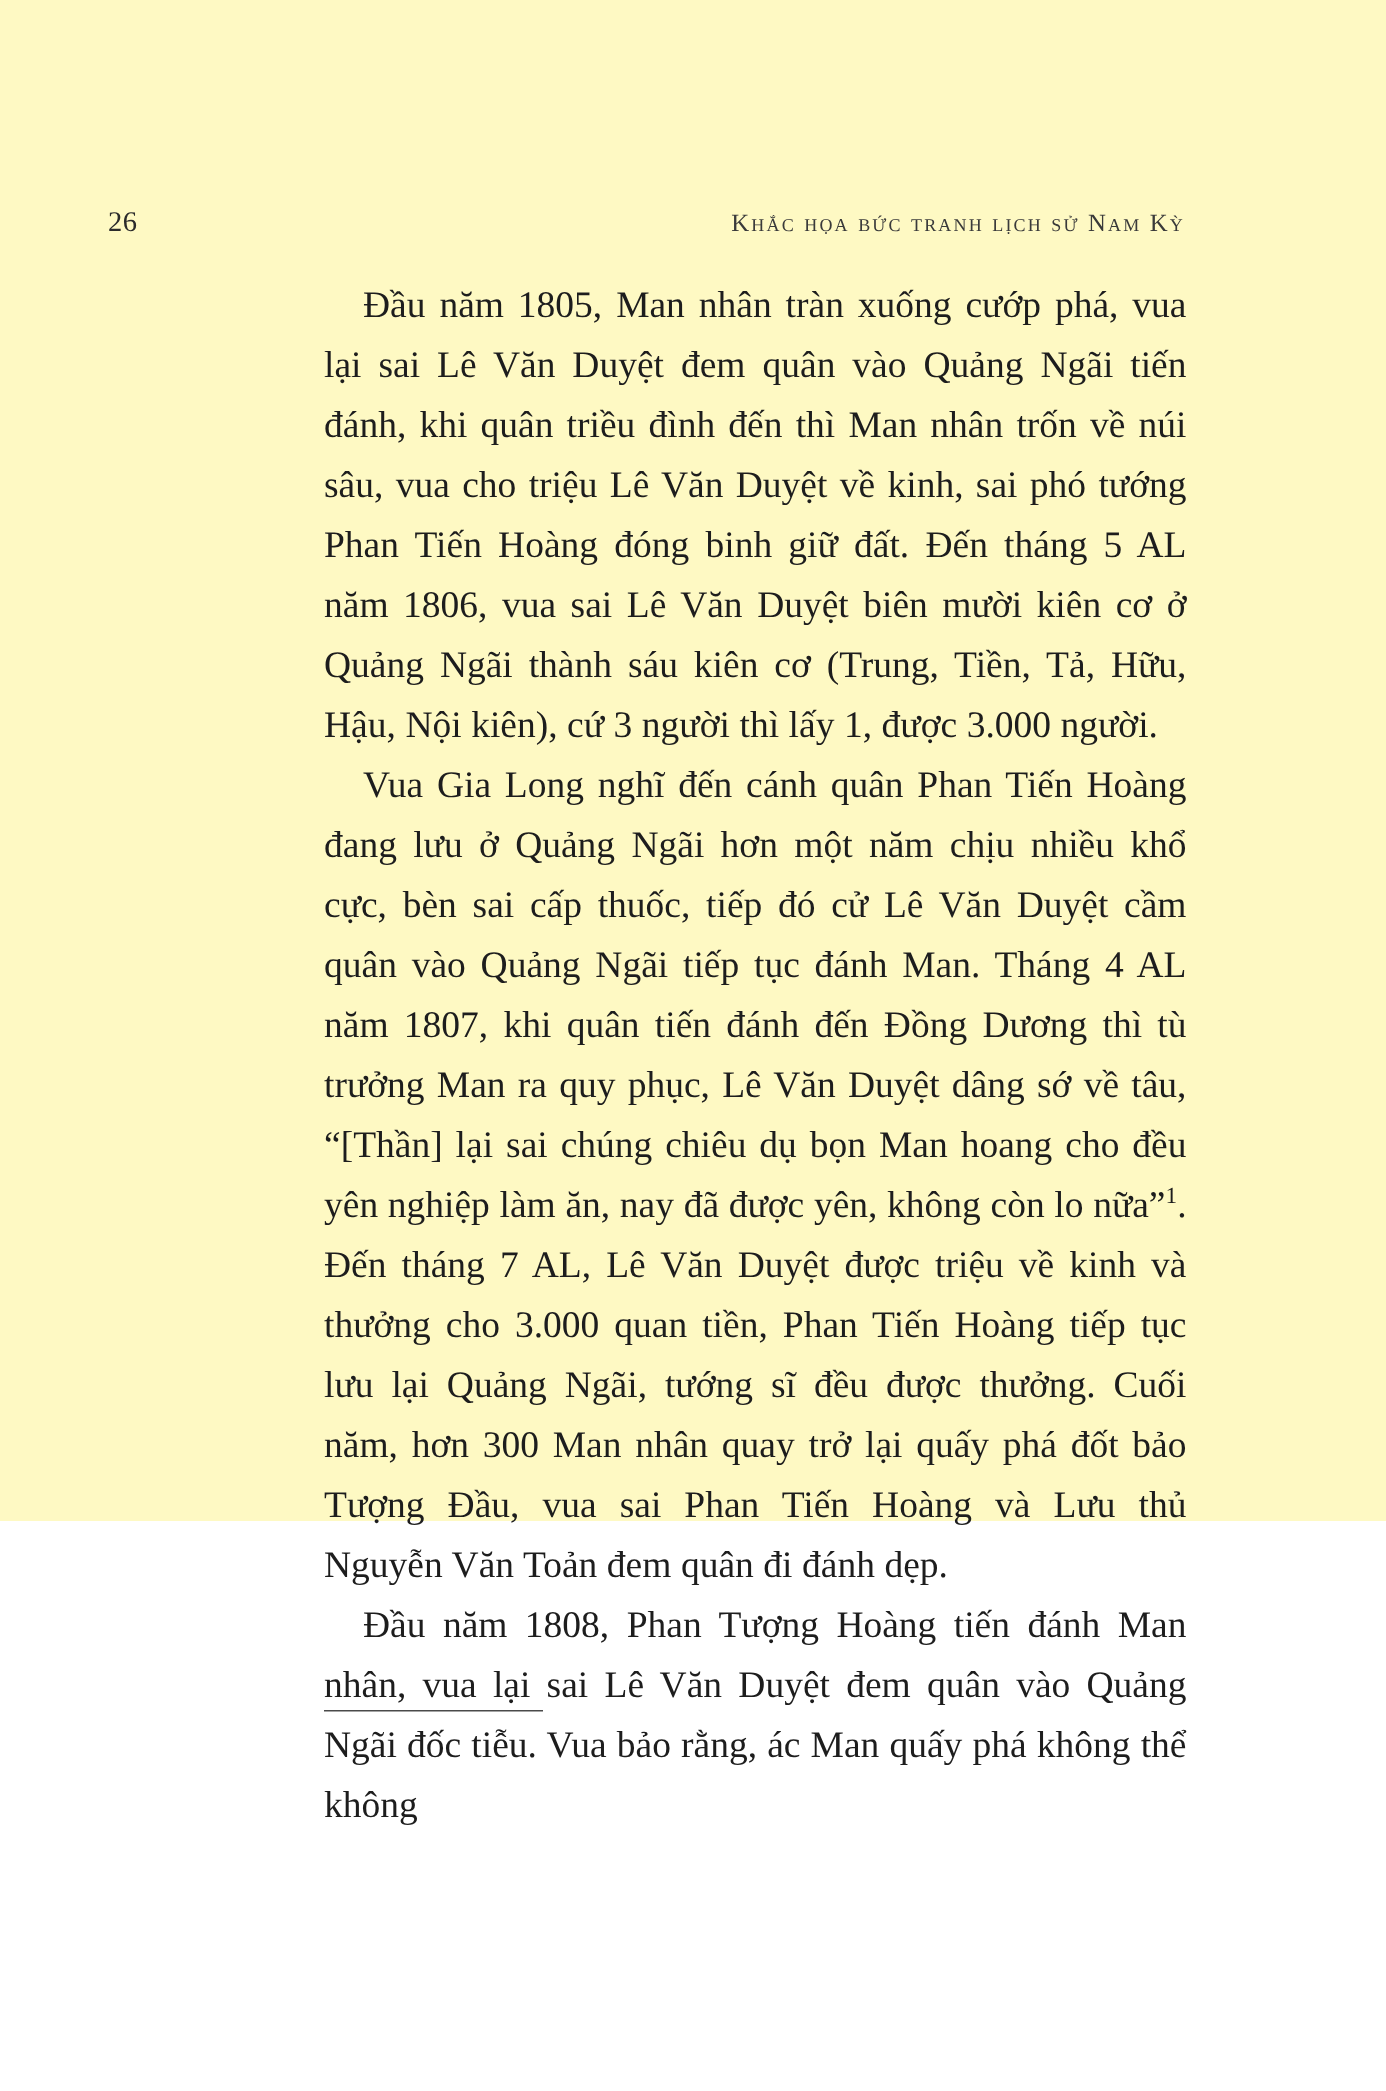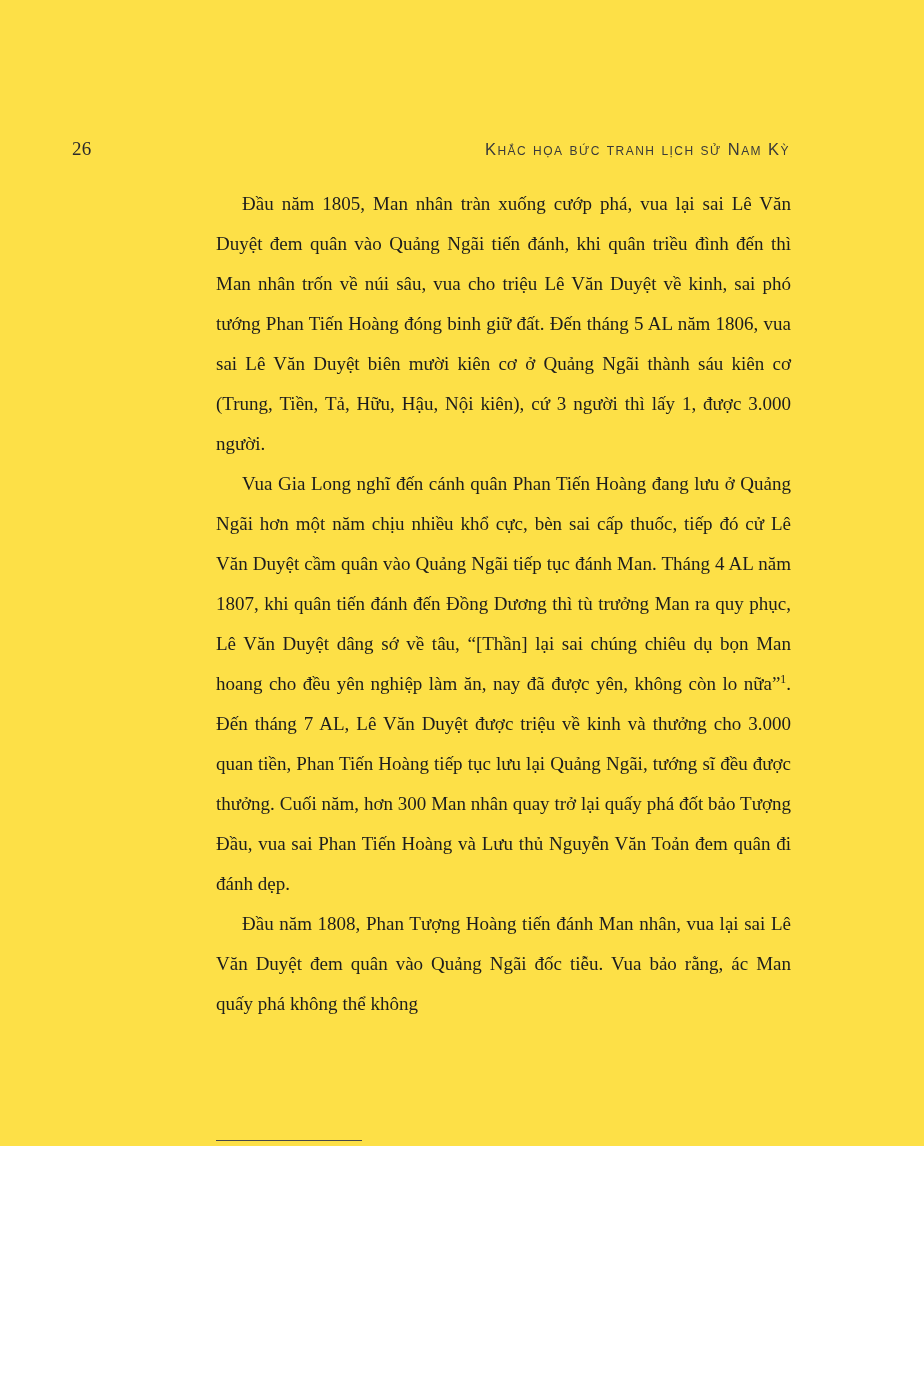--- a/index.html
+++ b/index.html
@@ -13,22 +13,22 @@
     font-family: "Liberation Serif", "DejaVu Serif", serif;
     color: #1a1a1a;
     overflow: hidden;
     position: relative;
   }
 
   .page {
     position: absolute;
     inset: 0;
     width: 924px;
-    height: 1146px;
-    background: #fde047;
+    height: 1014px;
+    background: #fef9c3;
   }
 
   
   .running-head {
     position: absolute;
     top: 138px;
     left: 72px;
     width: 718px;
     height: 24px;
     display: flex;
@@ -36,41 +36,41 @@
     justify-content: space-between;
   }
   .folio {
     font-family: "Liberation Serif", "DejaVu Serif", serif;
     font-size: 19px;
     line-height: 22px;
     color: #2b2b2b;
     letter-spacing: 0.3px;
   }
   .head-title {
-    font-family: Liberation Sans, sans-serif;
+    font-family: Liberation Serif, serif;
     font-size: 16.5px;
     line-height: 22px;
     color: #3a3a3a;
     letter-spacing: 1.45px;
     font-variant: small-caps;
     text-transform: none;
     white-space: nowrap;
   }
 
   
   .textblock {
     position: absolute;
     top: 184px;
     left: 216px;
     width: 575px;
   }
 
   p.body-par {
     margin: 0;
-    font-size: 19px;
+    font-size: 25px;
     line-height: 40px;
     text-align: justify;
     text-justify: inter-word;
     text-indent: 26px;
     color: #1d1d1d;
     -webkit-hyphens: none;
     hyphens: none;
     word-spacing: 0.1px;
   }
   p.body-par + p.body-par {

